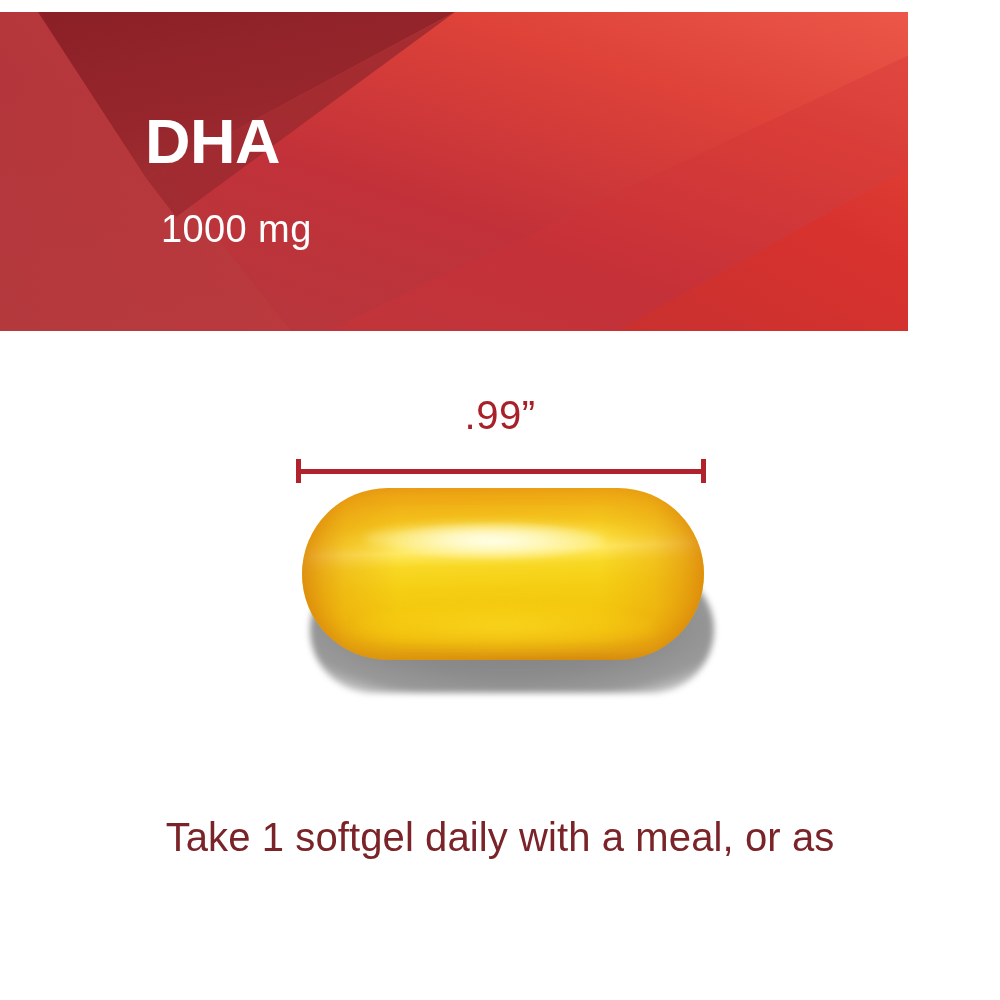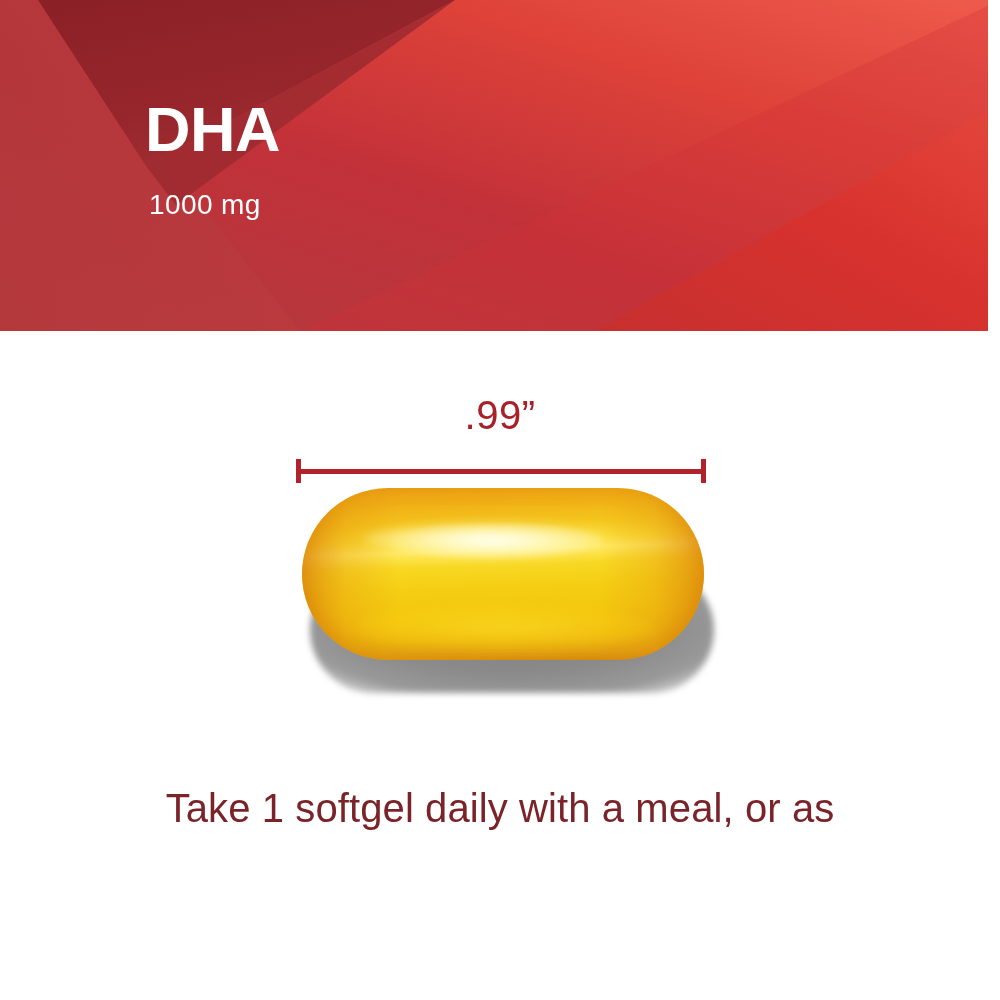--- a/index.html
+++ b/index.html
@@ -17,22 +17,22 @@
     width: 1000px;
     height: 1000px;
     background: #ffffff;
     overflow: hidden;
   }
 
   
   #header-banner {
     position: absolute;
     left: 0;
-    top: 0;
-    width: 988px;
+    top: 12px;
+    width: 908px;
     height: 331px;
     overflow: hidden;
     background: #a16207;
   }
   #header-banner .shape-layer {
     position: absolute;
     left: 0;
     top: 0;
     width: 1000px;
     height: 331px;
@@ -47,25 +47,25 @@
   #product-title {
     margin: 0;
     font-family: "Liberation Sans", sans-serif;
     font-weight: bold;
     font-size: 63px;
     line-height: 66px;
     letter-spacing: -0.5px;
     color: #ffffff;
   }
   #product-dosage {
-    margin: 4px;
+    margin: 16px;
     padding-top: 18px;
     font-family: "Liberation Sans", sans-serif;
     font-weight: normal;
-    font-size: 28px;
+    font-size: 38px;
     line-height: 42px;
     letter-spacing: 0.4px;
     color: #ffffff;
   }
 
   
   #product-area {
     position: absolute;
     left: 0;
     top: 331px;
@@ -206,20 +206,21 @@
     text-align: center;
     font-family: "Liberation Sans", sans-serif;
     font-size: 40px;
     line-height: 58px;
     color: #7a2328;
     letter-spacing: 0.1px;
   }
   #directions-text .line {
     display: block;
     white-space: nowrap;
+    margin-top: 29px;
   }
 </style>
 </head>
 <body>
 
 <div id="page">
 
   <div id="header-banner">
     <svg class="shape-layer" viewBox="0 0 1000 331" preserveAspectRatio="none">
       <defs>

